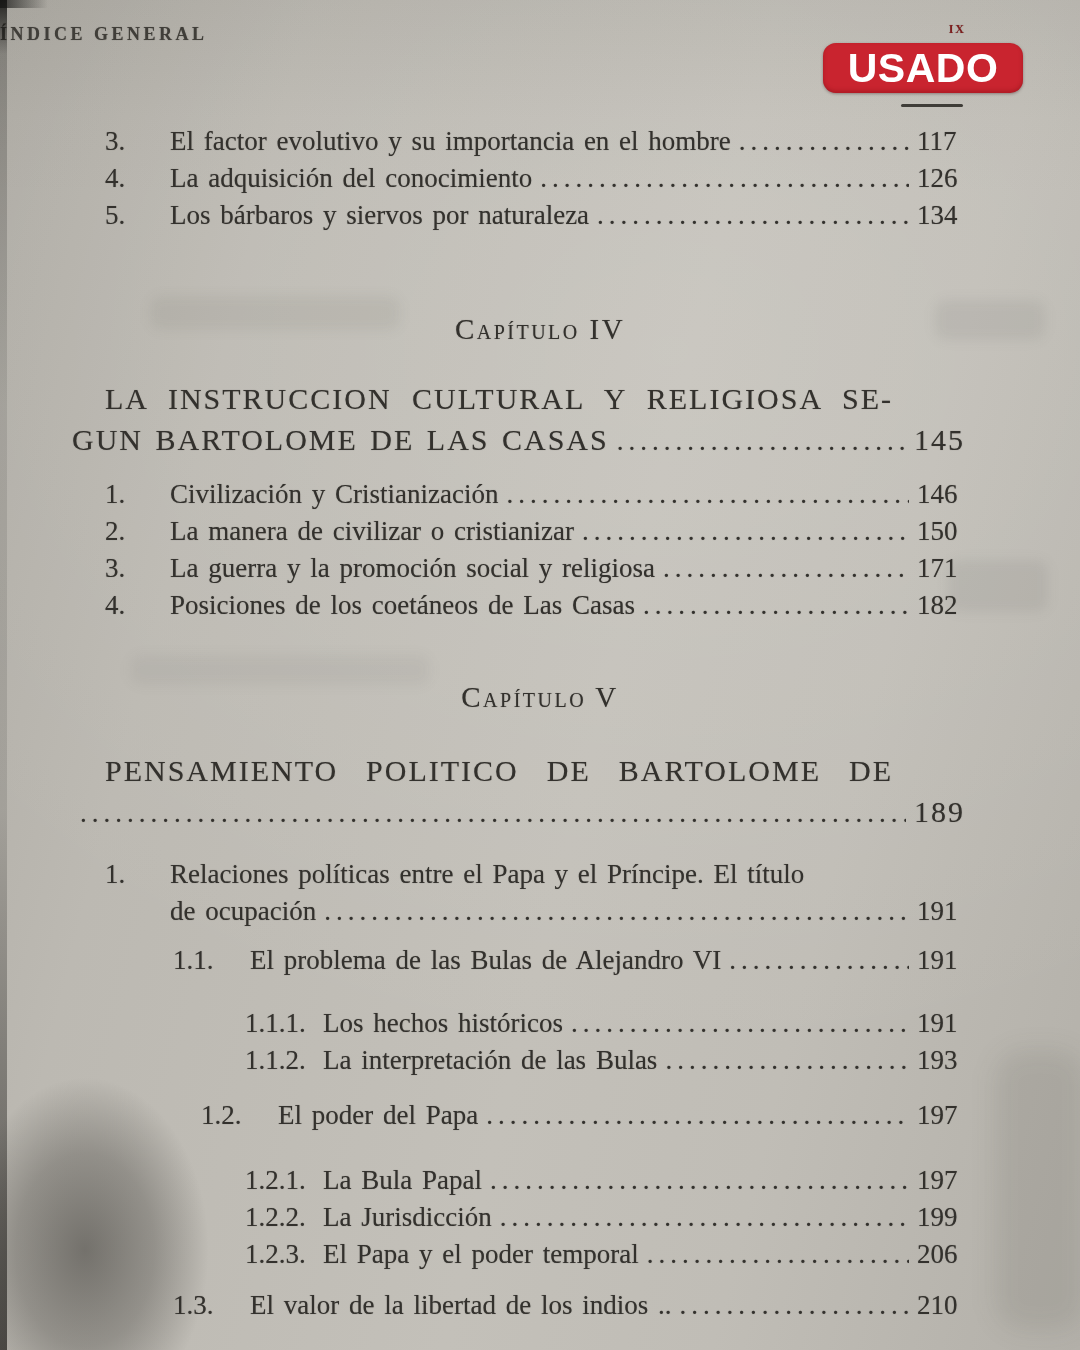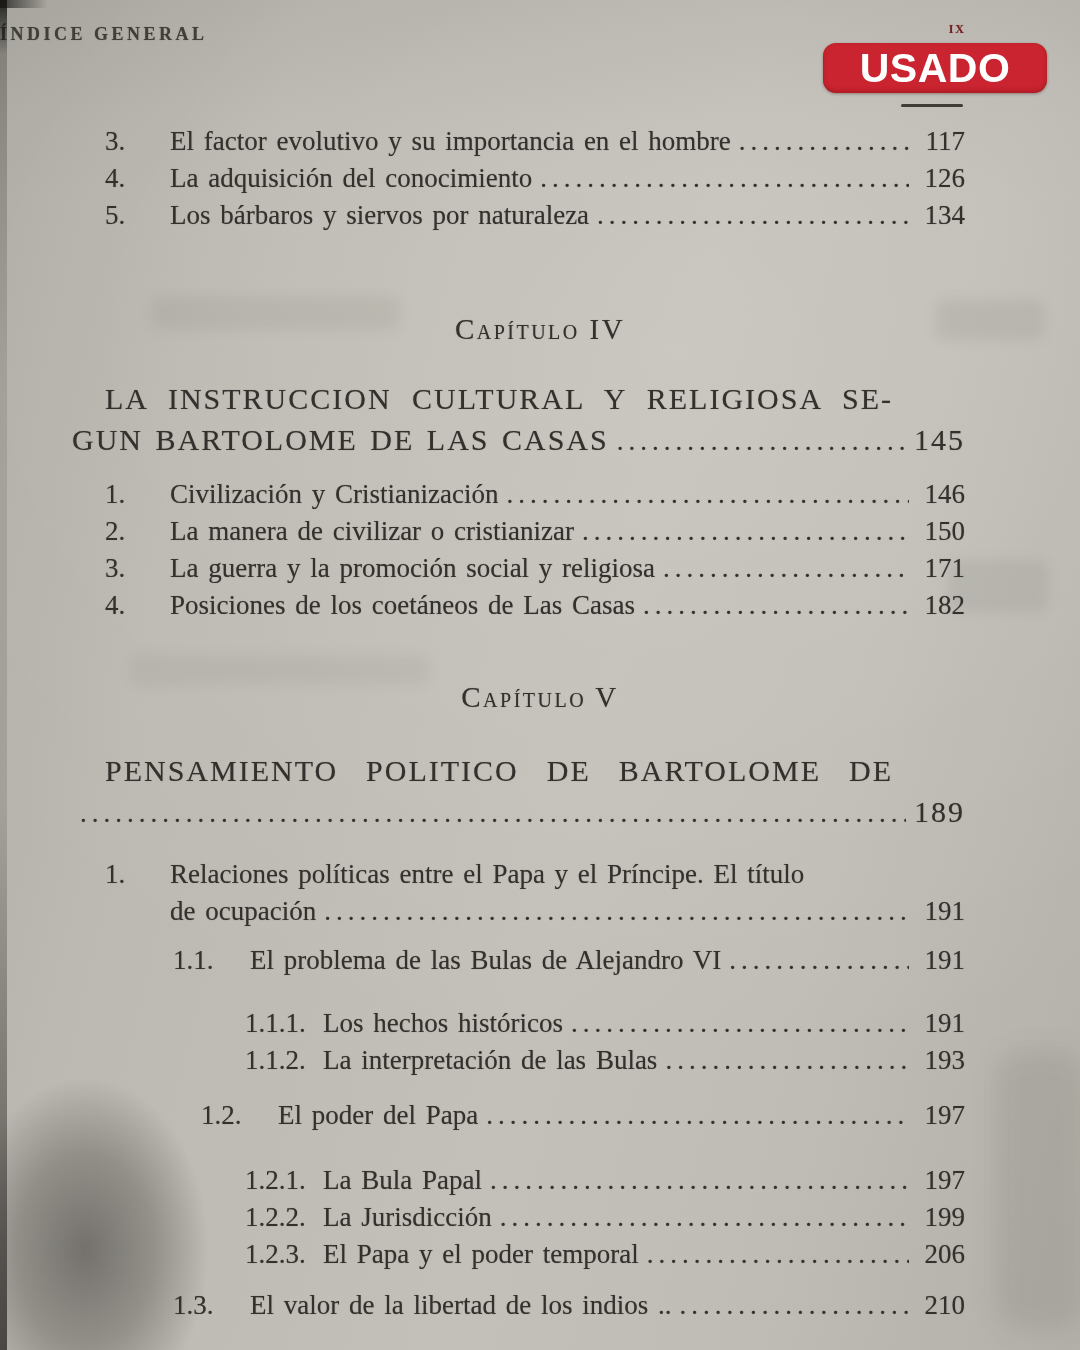--- a/index.html
+++ b/index.html
@@ -37,42 +37,42 @@
   .sm5{left:995px;top:1050px;width:90px;height:280px;background:rgba(60,58,53,0.10);border-radius:30px;filter:blur(12px);}
 
   .page{position:absolute;inset:0;color:#33312d;}
   .page *{text-shadow:0 0 1px rgba(51,49,45,0.45);}
 
   .header{margin-top:24px;text-align:left;font-size:18px;font-weight:700;
     letter-spacing:3.5px;color:#403e39;}
   .folio{position:absolute;top:22px;right:114px;font-size:12px;font-weight:700;letter-spacing:2px;color:#7f1d1d;}
 
   .badge{
-    position:absolute;top:43px;left:823px;width:224px;height:50px;
+    position:absolute;top:43px;left:823px;width:200px;height:50px;
     background:#c9242f;border-radius:13px;
     display:flex;align-items:center;justify-content:center;
     box-shadow:0 1px 3px rgba(40,0,5,0.35), inset 0 -2px 4px rgba(100,0,10,0.30);
   }
   .badge span{
     color:#ffffff;font-family:"Liberation Sans","DejaVu Sans",sans-serif;
     font-weight:700;font-size:41px;letter-spacing:0.5px;line-height:1;
     text-shadow:none;
   }
   .rule{position:absolute;top:104px;left:901px;width:62px;height:3px;background:#3f3d38;border-radius:2px;}
 
   .content{position:absolute;inset:0;padding-top:123px;box-sizing:border-box;}
 
   .row{display:flex;align-items:baseline;padding-right:115px;font-size:27px;line-height:37px;word-spacing:3px;}
   .row .num{flex:0 0 65px;}
   .l1{padding-left:105px;}
   .l2{padding-left:173px;} .l2 .num{flex:0 0 77px;}
   .l3{padding-left:245px;} .l3 .num{flex:0 0 78px;}
   .title{flex:0 0 auto;}
   .leader{flex:1 1 auto;overflow:hidden;white-space:nowrap;margin:0 8px;letter-spacing:5px;font-size:27px;}
-  .pg{flex:0 0 48px;text-align:right;}
+  .pg{flex:0 0 48px;text-align:left;}
 
   .chapter{margin-top:78px;text-align:center;font-variant:small-caps;
     font-size:29px;line-height:34px;letter-spacing:2.5px;}
   .hblock{margin-top:32px;}
   .hline1{width:788px;margin-left:105px;font-size:30px;line-height:41px;
     letter-spacing:2px;text-align:justify;text-align-last:justify;}
   .hline2{padding-left:72px;font-size:30px;line-height:41px;letter-spacing:2px;}
   .hline2 .title{letter-spacing:2px;}
 
   .blk-items-ch4{margin-top:14px;}

